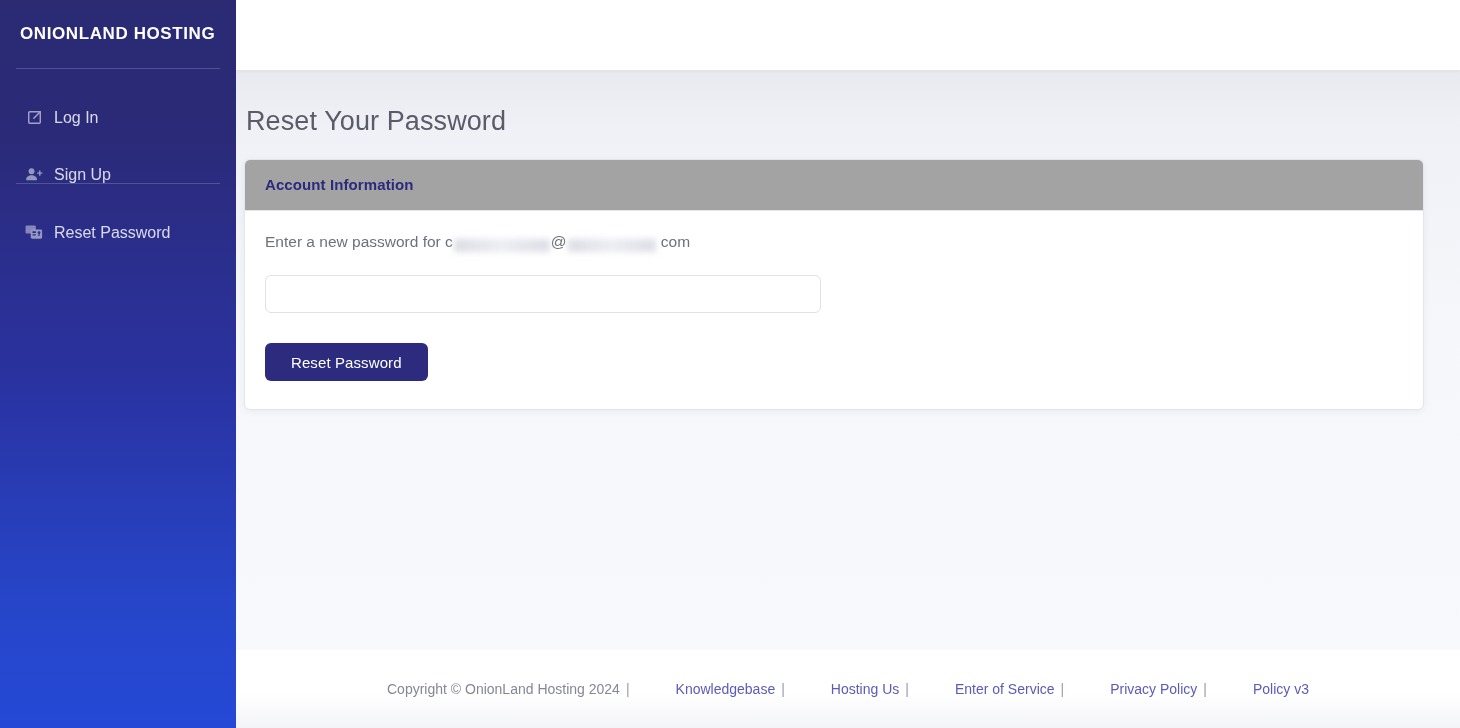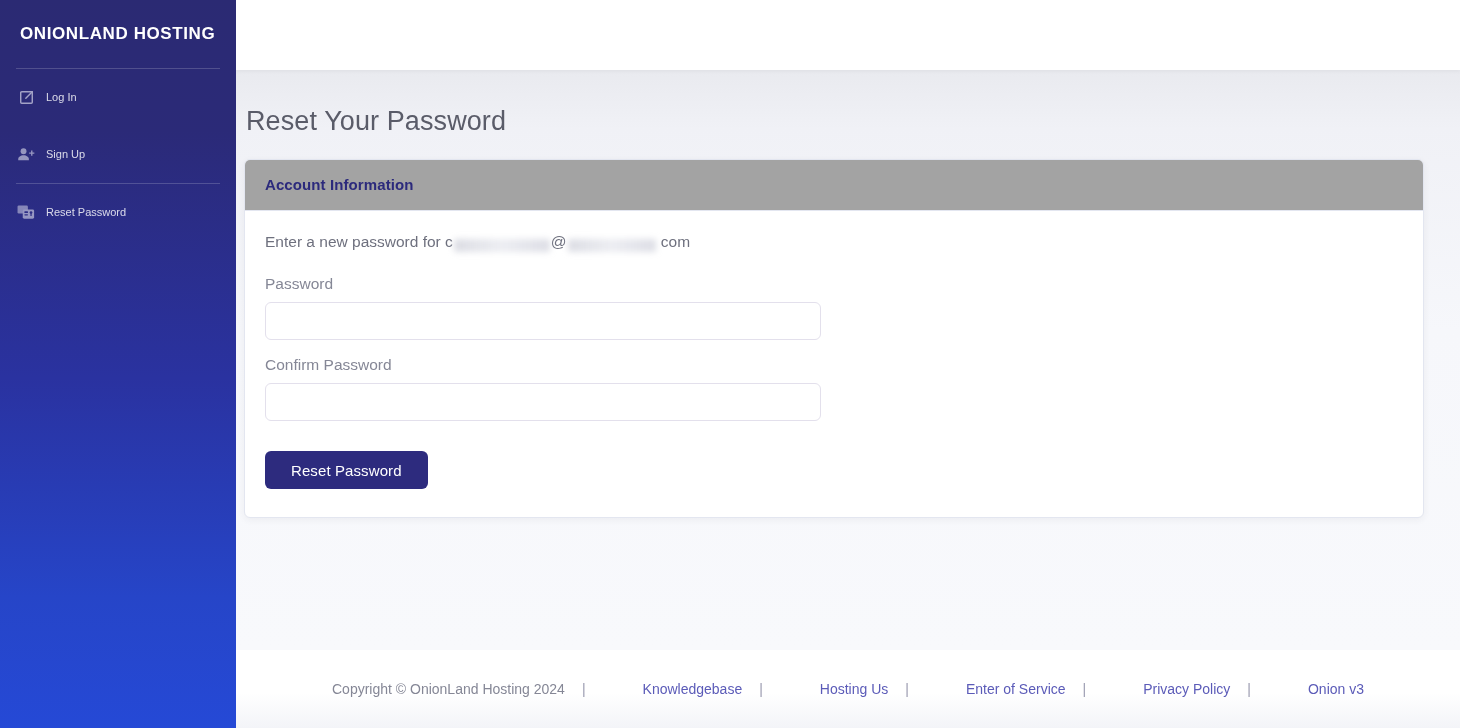--- a/index.html
+++ b/index.html
@@ -52,25 +52,25 @@
   }
 
   .nav-list {
     padding: 0;
     margin: 0;
     list-style: none;
   }
 
   .nav-item {
     display: flex;
-    align-items: center;
+    align-items: flex-end;
     height: 57px;
-    padding-left: 16px;
+    padding-left: 24px;
     color: rgba(255,255,255,0.82);
-    font-size: 11px;
+    font-size: 16px;
     cursor: pointer;
   }
 
   .nav-icon {
     width: 20px;
     height: 18px;
     display: inline-flex;
     align-items: center;
     justify-content: center;
     margin-right: 10px;
@@ -200,21 +200,21 @@
   
   .footer {
     flex: 0 0 78px;
     background: linear-gradient(180deg, #ffffff 0%, #ffffff 55%, #f3f4f8 100%);
     display: flex;
     align-items: center;
     justify-content: center;
     font-size: 14px;
     color: #858796;
   }
-  .footer-inner { display: flex; align-items: center; gap: 12px; }
+  .footer-inner { display: flex; align-items: center; gap: 1px; }
   .footer-copy { color: #858796; }
   .footer-sep { color: #9a9bb0; margin: 0 5px; }
   .footer-link {
     color: #5b5bb8;
     text-decoration: none;
     cursor: pointer;
     margin-left: 40px;
   }
 </style>
 </head>
@@ -287,45 +287,40 @@
           <span class="card-header-title">Account Information</span>
         </div>
 
         <div class="card-body">
 
           <p class="lead-text">
             <span>Enter a new password for c</span><span class="redact local"></span><span>@</span><span class="redact domain"></span><span> com</span>
           </p>
 
           <div class="field-group">
-            <label class="field-label">Password</label>
             <input class="field-input" type="password" placeholder="" style="">
           </div>
 
-          <div class="field-group">
-            <label class="field-label">Confirm Password</label>
-            <input class="field-input" type="password" placeholder="" style="">
-          </div>
 
           <button class="submit-btn">Reset Password</button>
 
         </div>
       </section>
     </main>
 
     <footer class="footer">
       <div class="footer-inner">
         <span class="footer-copy">Copyright © OnionLand Hosting 2024</span>
         <span class="footer-sep">|</span>
         <a class="footer-link">Knowledgebase</a>
         <span class="footer-sep">|</span>
         <a class="footer-link">Hosting Us</a>
         <span class="footer-sep">|</span>
         <a class="footer-link">Enter of Service</a>
         <span class="footer-sep">|</span>
         <a class="footer-link">Privacy Policy</a>
         <span class="footer-sep">|</span>
-        <a class="footer-link">Onion v3</a>
+        <a class="footer-link">Policy v3</a>
       </div>
     </footer>
 
   </div>
 </div>
 
 </body></html>

